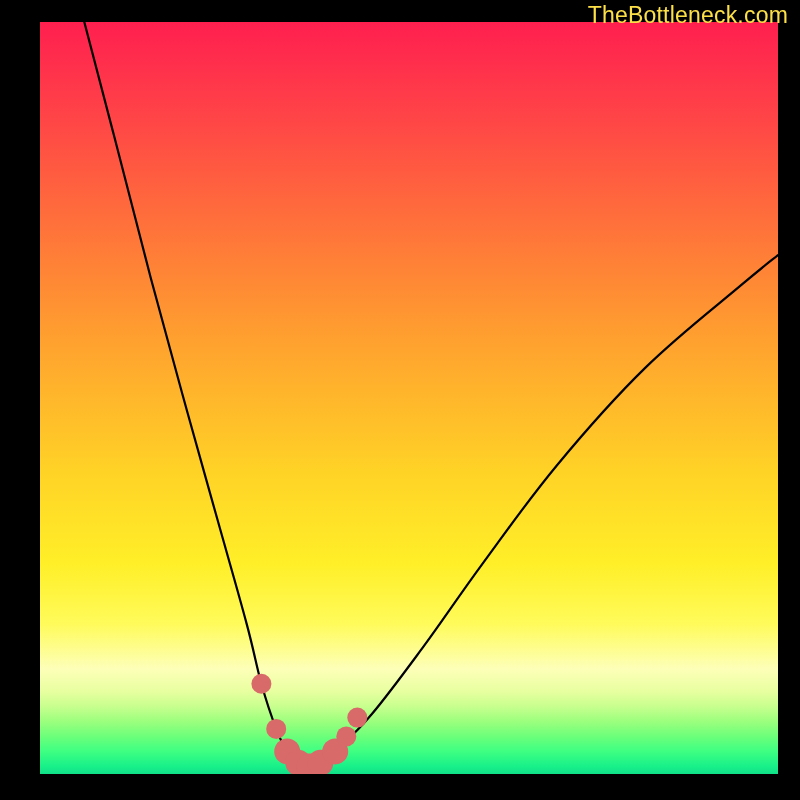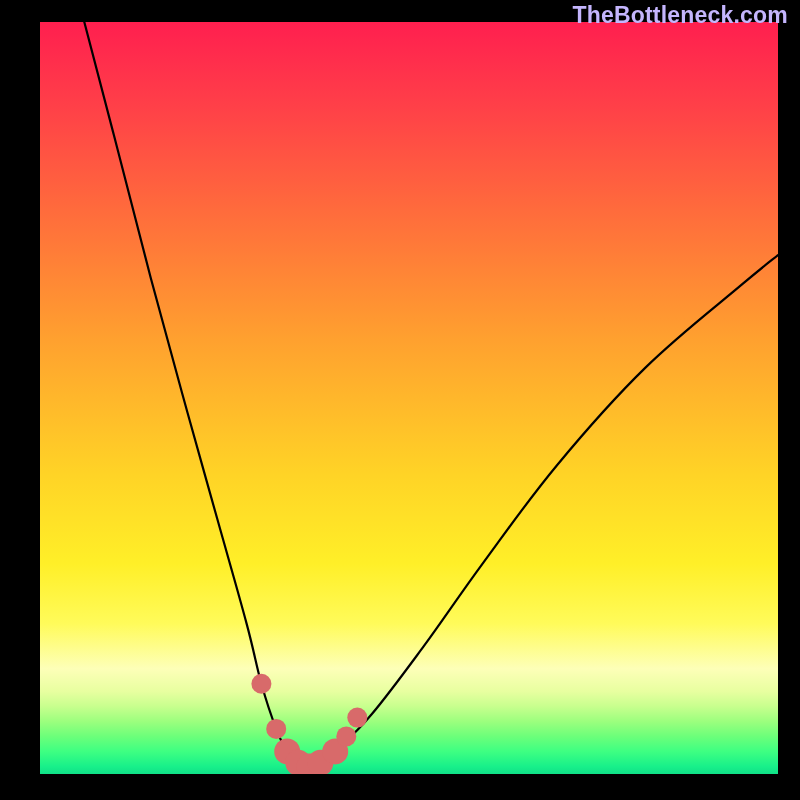--- a/index.html
+++ b/index.html
@@ -33,22 +33,22 @@
       #18f08a 99%,
       #10e088 100%
     );
   }
   .watermark {
     position: absolute;
     top: 2px;
     right: 12px;
     font-family: Arial, Helvetica, sans-serif;
     font-size: 23px;
-    font-weight: 700;
-    color: #c4b5fd;
+    font-weight: 400;
+    color: #fde047;
     letter-spacing: 0.2px;
   }
   svg.curve {
     position: absolute;
     left: 0;
     top: 0;
     width: 738px;
     height: 752px;
   }
 </style>

